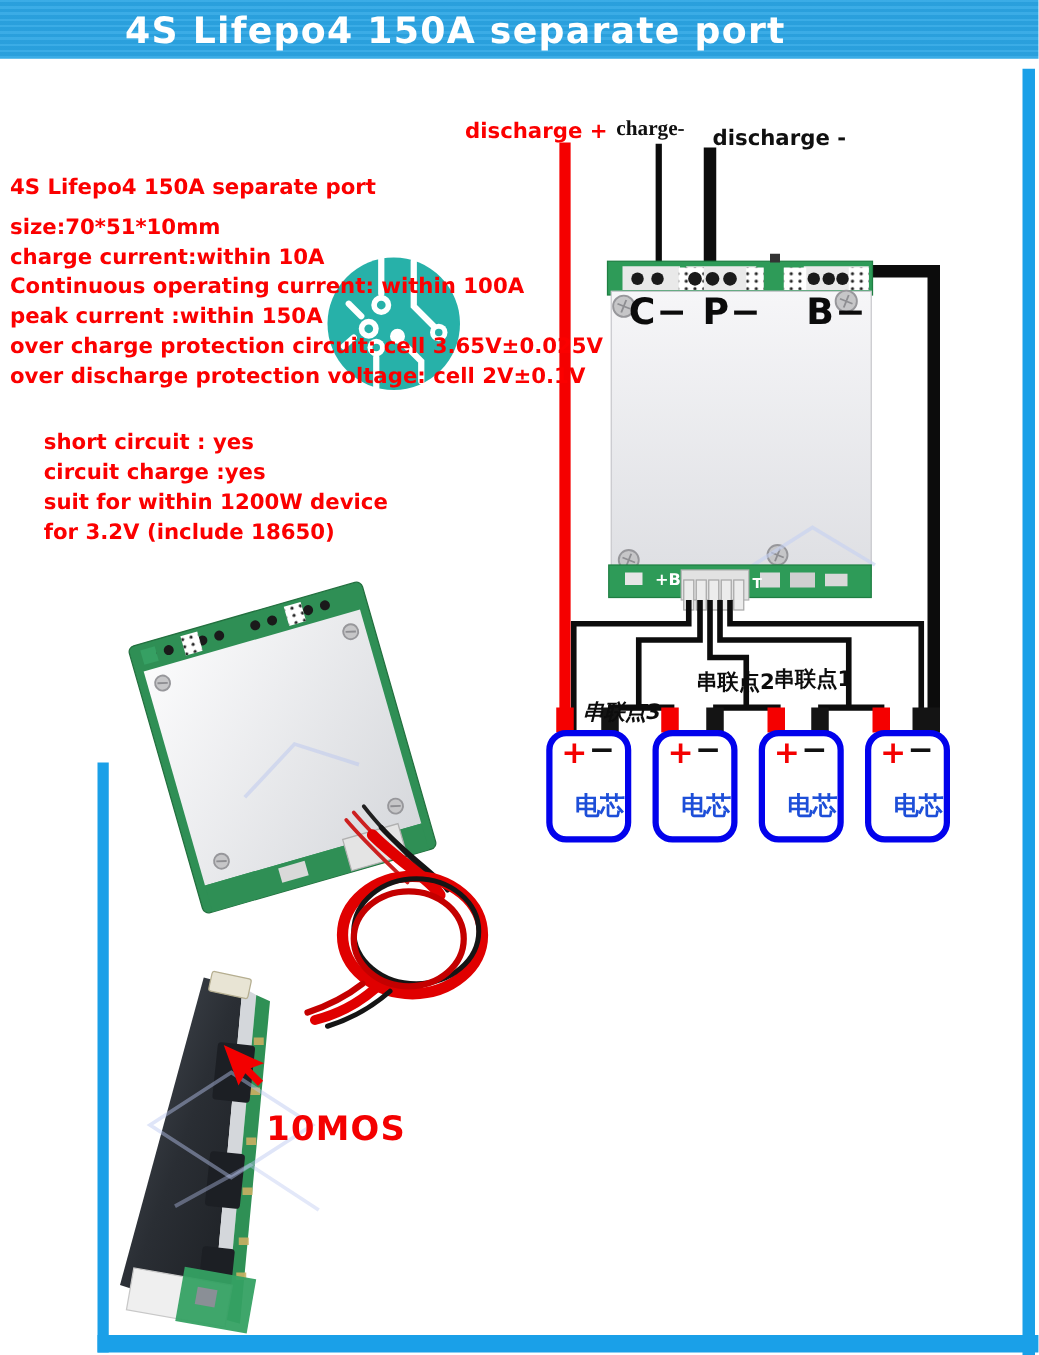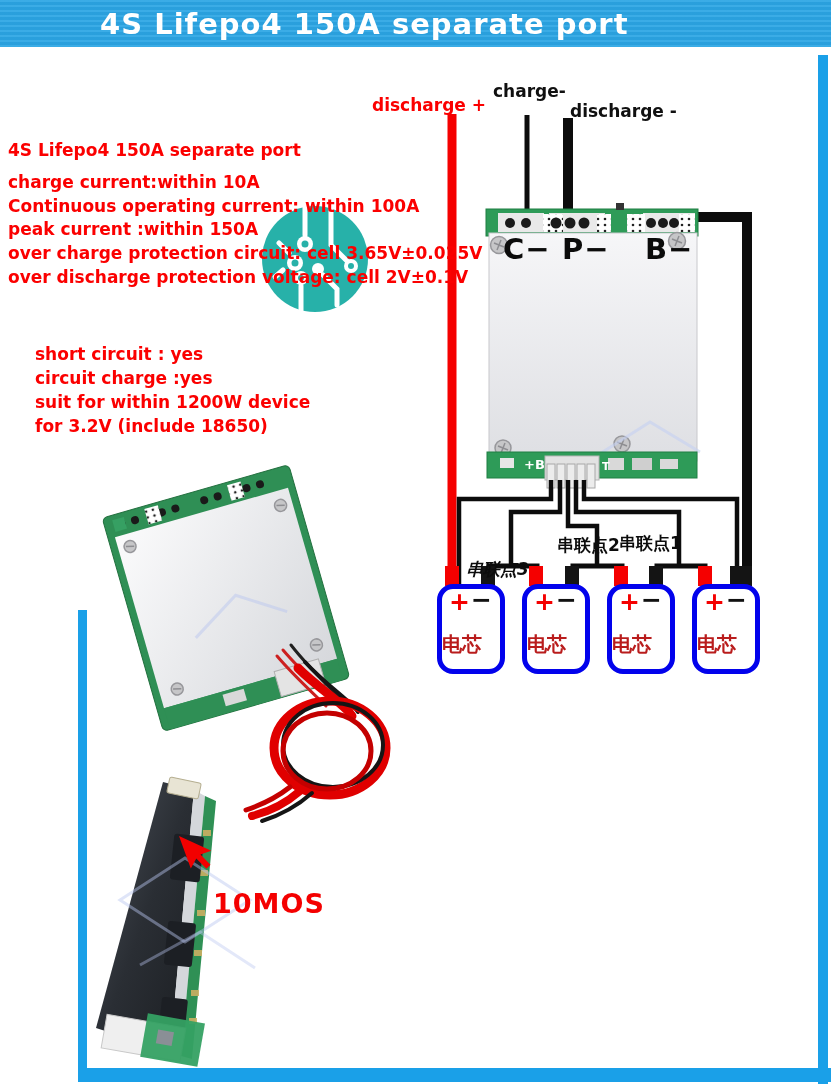--- a/index.html
+++ b/index.html
@@ -14,37 +14,37 @@
   .border-left{position:absolute;left:78px;top:610px;width:9px;height:472px;background:#1aa0e8;}
   .border-bottom{position:absolute;left:78px;top:1068px;width:753px;height:14px;background:#1aa0e8;}
   
   .spec{color:#fb0000;font-weight:bold;font-size:17px;}
   .spec-title{position:absolute;left:8px;top:140px;}
   .spec-lines{position:absolute;left:8px;top:171px;line-height:23.7px;white-space:nowrap;}
   .spec-features{position:absolute;left:35px;top:342px;line-height:24px;white-space:nowrap;}
   
   .wire-label{position:absolute;font-size:17px;font-weight:bold;white-space:nowrap;}
   .lbl-dplus{left:372px;top:95px;color:#fb0000;}
-  .lbl-cminus{left:493px;top:81px;color:#101010;}
+  .lbl-cminus{left:493px;top:93px;color:#101010;font-family:Liberation Serif, serif;}
   .lbl-dminus{left:570px;top:101px;color:#101010;}
   
   .term{position:absolute;top:232px;color:#0b0b0b;font-size:29px;font-weight:bold;letter-spacing:1px;}
   .term-c{left:503px;} .term-p{left:562px;} .term-b{left:645px;}
   .marking{position:absolute;color:#ffffff;font-weight:bold;}
   .mark-pb{left:524px;top:457px;font-size:13px;}
   .mark-t{left:602px;top:460px;font-size:11px;}
   
   .series{position:absolute;color:#0c0c0c;font-size:17px;font-weight:bold;white-space:nowrap;}
   .sp3{left:466px;top:558px;font-style:italic;} .sp2{left:557px;top:534px;} .sp1{left:619px;top:532px;}
   
   .cell{position:absolute;top:584px;width:68px;height:90px;box-sizing:border-box;
         border:5px solid #0202ec;border-radius:16px;background:#ffffff;}
   .cell .cp{position:absolute;left:7px;top:-2px;color:#f40000;font-size:25px;font-weight:bold;}
   .cell .cm{position:absolute;right:8px;top:-4px;color:#111111;font-size:25px;font-weight:bold;}
-  .cell .cl{position:absolute;left:0;right:0;top:42px;text-align:left;color:#b91c1c;font-size:20px;font-weight:bold;}
+  .cell .cl{position:absolute;left:0;right:0;top:42px;text-align:right;color:#1d4ed8;font-size:20px;font-weight:bold;}
   .c1{left:437px;} .c2{left:522px;} .c3{left:607px;} .c4{left:692px;}
   
   .mos-label{position:absolute;left:213px;top:888px;color:#f40000;font-size:27px;font-weight:bold;letter-spacing:1px;}
   svg.art{position:absolute;left:0;top:0;}
 </style>
 </head>
 <body>
 
 <div class="page">
 
@@ -277,20 +277,21 @@
   <div class="header">
     <div class="header-title">4S Lifepo4 150A separate port</div>
   </div>
 
   <div class="border-right"></div>
   <div class="border-left"></div>
   <div class="border-bottom"></div>
 
   <div class="spec spec-title">4S Lifepo4 150A separate port</div>
   <div class="spec spec-lines">
+    <div>size:70*51*10mm</div>
     <div>charge current:within 10A</div>
     <div>Continuous operating current: within 100A</div>
     <div>peak current :within 150A</div>
     <div>over charge protection circuit: cell 3.65V±0.025V</div>
     <div>over discharge protection voltage: cell 2V±0.1V</div>
   </div>
   <div class="spec spec-features">
     <div>short circuit : yes</div>
     <div>circuit charge :yes</div>
     <div>suit for within 1200W device</div>

